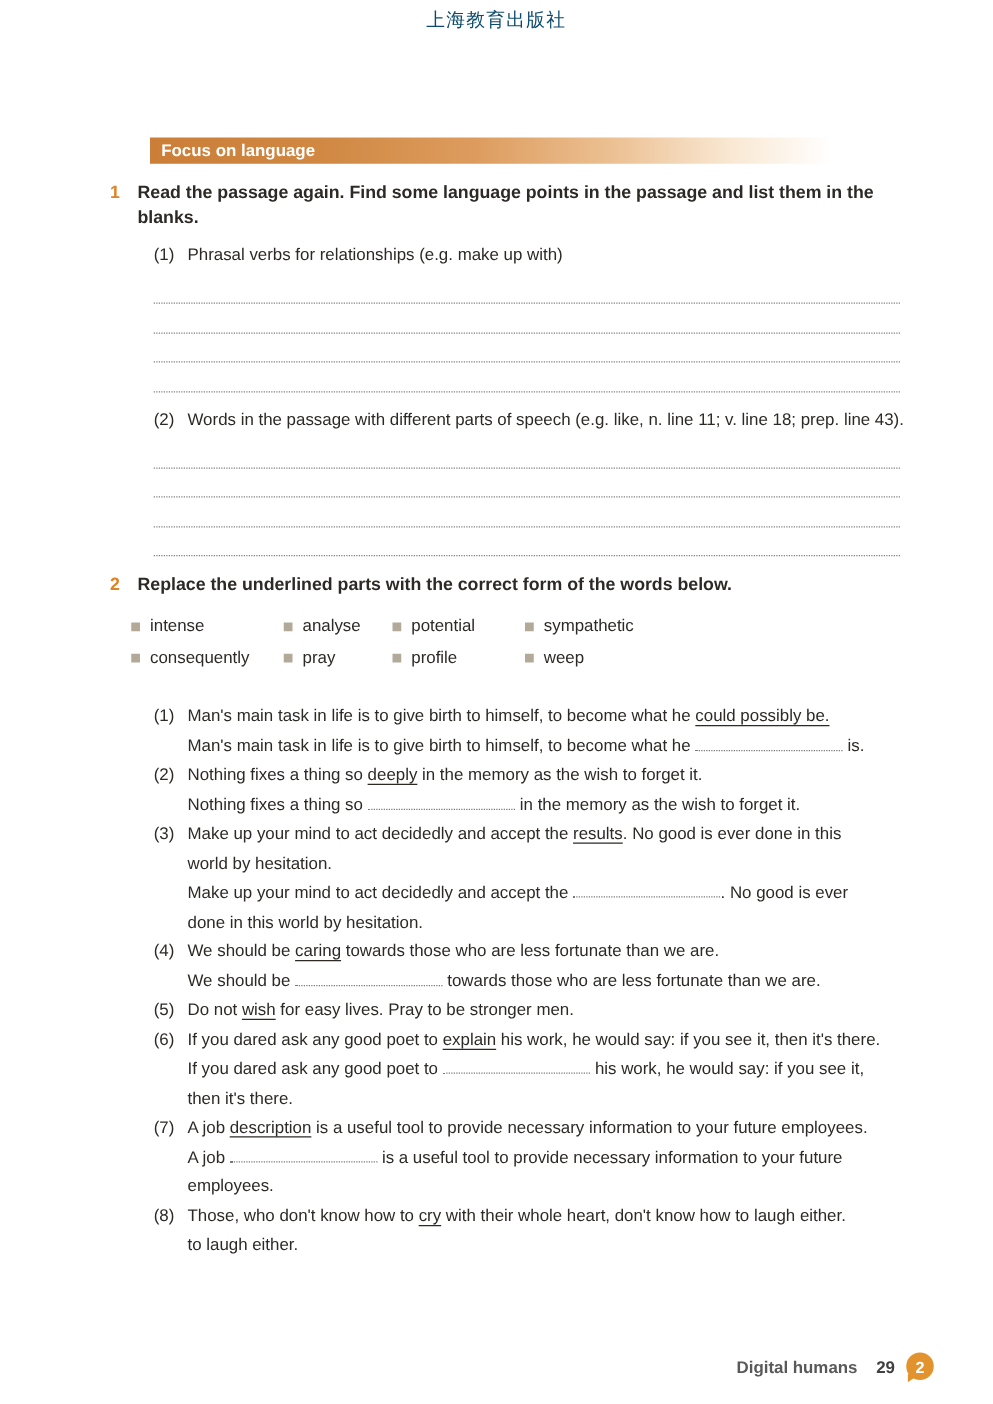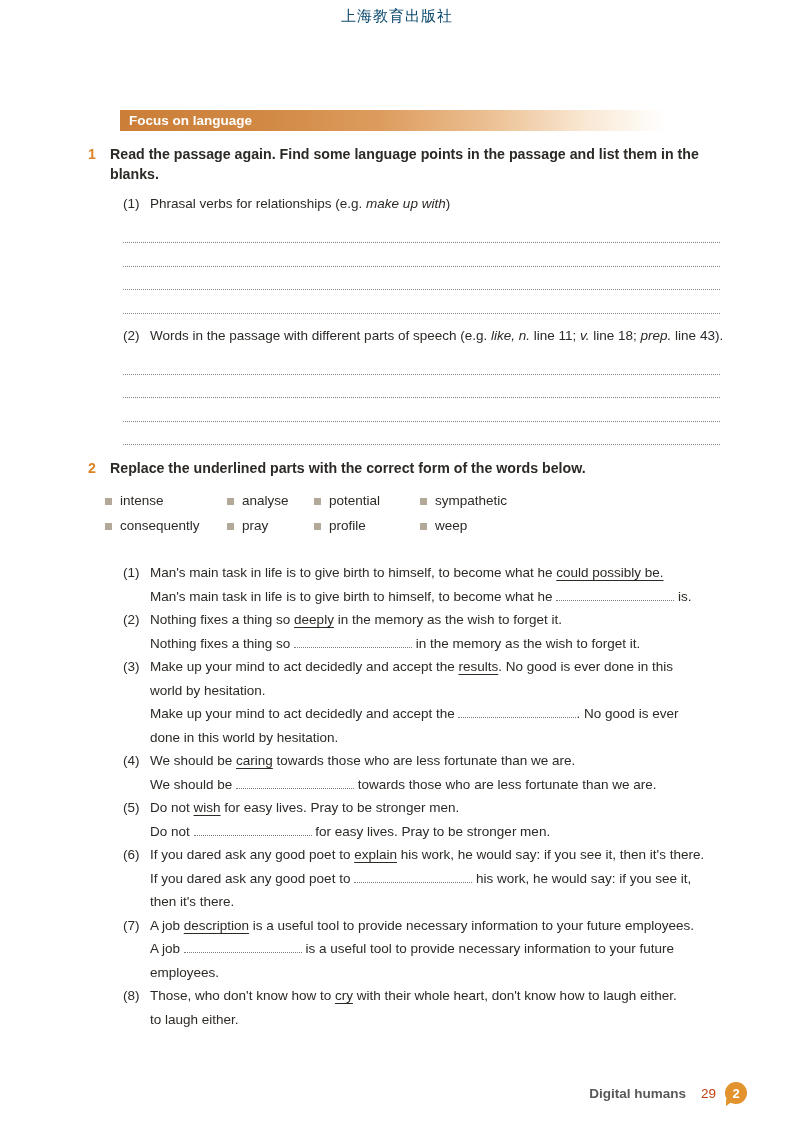--- a/index.html
+++ b/index.html
@@ -27,21 +27,21 @@
   }
 
   .ex-head { position:relative; padding-left:22px; margin-top:13px;
              font-weight:bold; font-size:14.2px; line-height:20px; color:#2d2a26; }
   .ex-head .instr { display:inline-block; max-width:596px; }
   .ex-num { position:absolute; left:0; top:0; color:#dd8427; }
 
   .items { margin-left:35px; }
   .line { position:relative; padding-left:27px; line-height:23.5px; white-space:nowrap; }
   .item-label { position:absolute; left:0; top:0; }
-  .it { font-style:italic; }
+  .it { }
   .ul { text-decoration:underline; text-underline-offset:2.5px; text-decoration-thickness:1px; }
   .blank { display:inline-block; width:118px; height:12px;
            border-bottom:1.5px dotted #7a7a7a; vertical-align:baseline; }
 
   #ex1-items { margin-top:8px; }
   #ex1-items .item { margin-bottom:10px; }
   #ex1-items .line { white-space:normal; }
   .rules { margin-top:4px; width:597px; margin-left:0; }
   .rule { height:23.5px; border-bottom:1.5px dotted #818181; }
 
@@ -50,21 +50,21 @@
     display:grid; grid-template-columns:122px 87px 106px auto;
     row-gap:3px; line-height:22px;
   }
   .wb-item { display:flex; align-items:center; }
   .wb-bullet { width:7px; height:7px; background:#b3a999; margin-right:8px; flex:none; }
 
   #ex2-items { margin-top:24px; }
 
   .footer { position:absolute; top:1082px; right:47px; display:flex; align-items:center; }
   .unit-title { font-weight:bold; color:#595959; font-size:13.5px; }
-  .page-num { font-weight:normal; color:#c2410c; font-size:13.5px; margin-left:15px; }
+  .page-num { font-weight:bold; color:#404040; font-size:13.5px; margin-left:15px; }
   .badge { position:relative; width:22px; height:22px; margin-left:9px;
            background:#e2932d; border-radius:50%;
            display:flex; align-items:center; justify-content:center;
            color:#ffffff; font-weight:bold; font-size:13px; }
   .badge::after { content:''; position:absolute; left:1px; bottom:-2px;
            width:7px; height:7px; background:#e2932d;
            clip-path:polygon(0 100%, 0 0, 100% 30%); }
 </style>
 </head>
 <body>
@@ -159,21 +159,20 @@
             <div class="line"><span>world by hesitation.</span></div>
             <div class="line"><span>Make up your mind to act decidedly and accept the </span><span class="blank"></span><span>. No good is ever</span></div>
             <div class="line"><span>done in this world by hesitation.</span></div>
           </div>
           <div class="item2">
             <div class="line"><span class="item-label">(4)</span><span>We should be </span><span class="ul">caring</span><span> towards those who are less fortunate than we are.</span></div>
             <div class="line"><span>We should be </span><span class="blank"></span><span> towards those who are less fortunate than we are.</span></div>
           </div>
           <div class="item2">
             <div class="line"><span class="item-label">(5)</span><span>Do not </span><span class="ul">wish</span><span> for easy lives. Pray to be stronger men.</span></div>
-            <div class="line"><span>Do not </span><span class="blank"></span><span> for easy lives. Pray to be stronger men.</span></div>
           </div>
           <div class="item2">
             <div class="line"><span class="item-label">(6)</span><span>If you dared ask any good poet to </span><span class="ul">explain</span><span> his work, he would say: if you see it, then it's there.</span></div>
             <div class="line"><span>If you dared ask any good poet to </span><span class="blank"></span><span> his work, he would say: if you see it,</span></div>
             <div class="line"><span>then it's there.</span></div>
           </div>
           <div class="item2">
             <div class="line"><span class="item-label">(7)</span><span>A job </span><span class="ul">description</span><span> is a useful tool to provide necessary information to your future employees.</span></div>
             <div class="line"><span>A job </span><span class="blank"></span><span> is a useful tool to provide necessary information to your future</span></div>
             <div class="line"><span>employees.</span></div>

